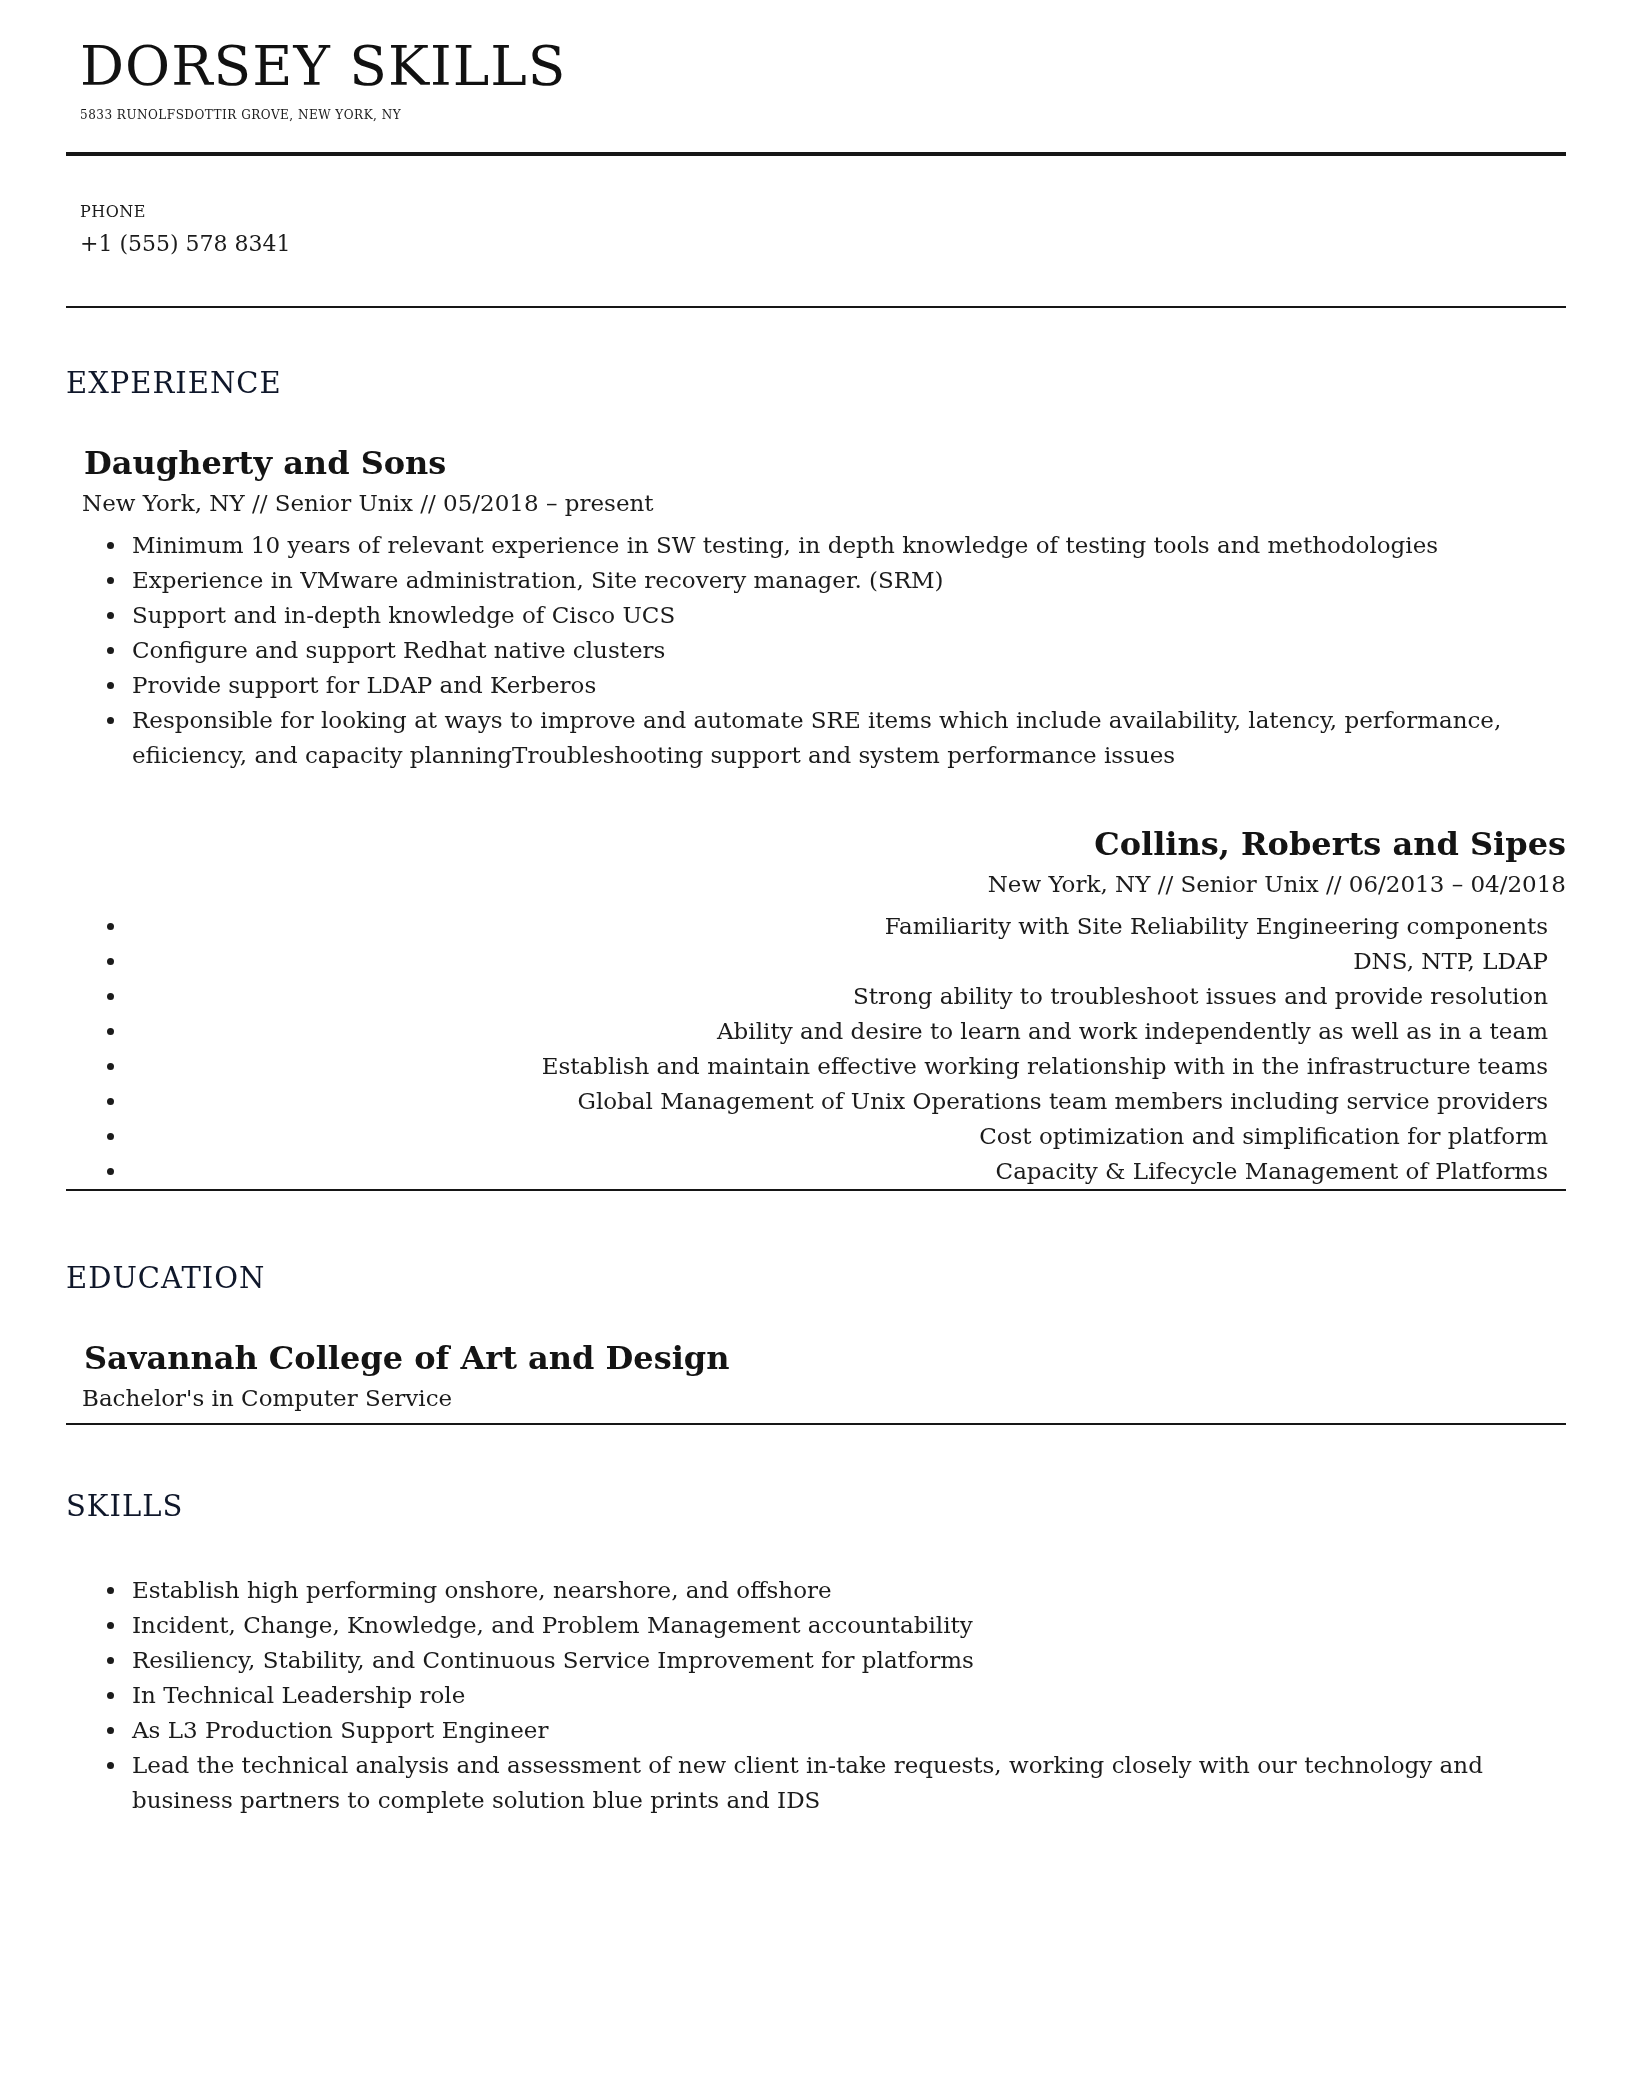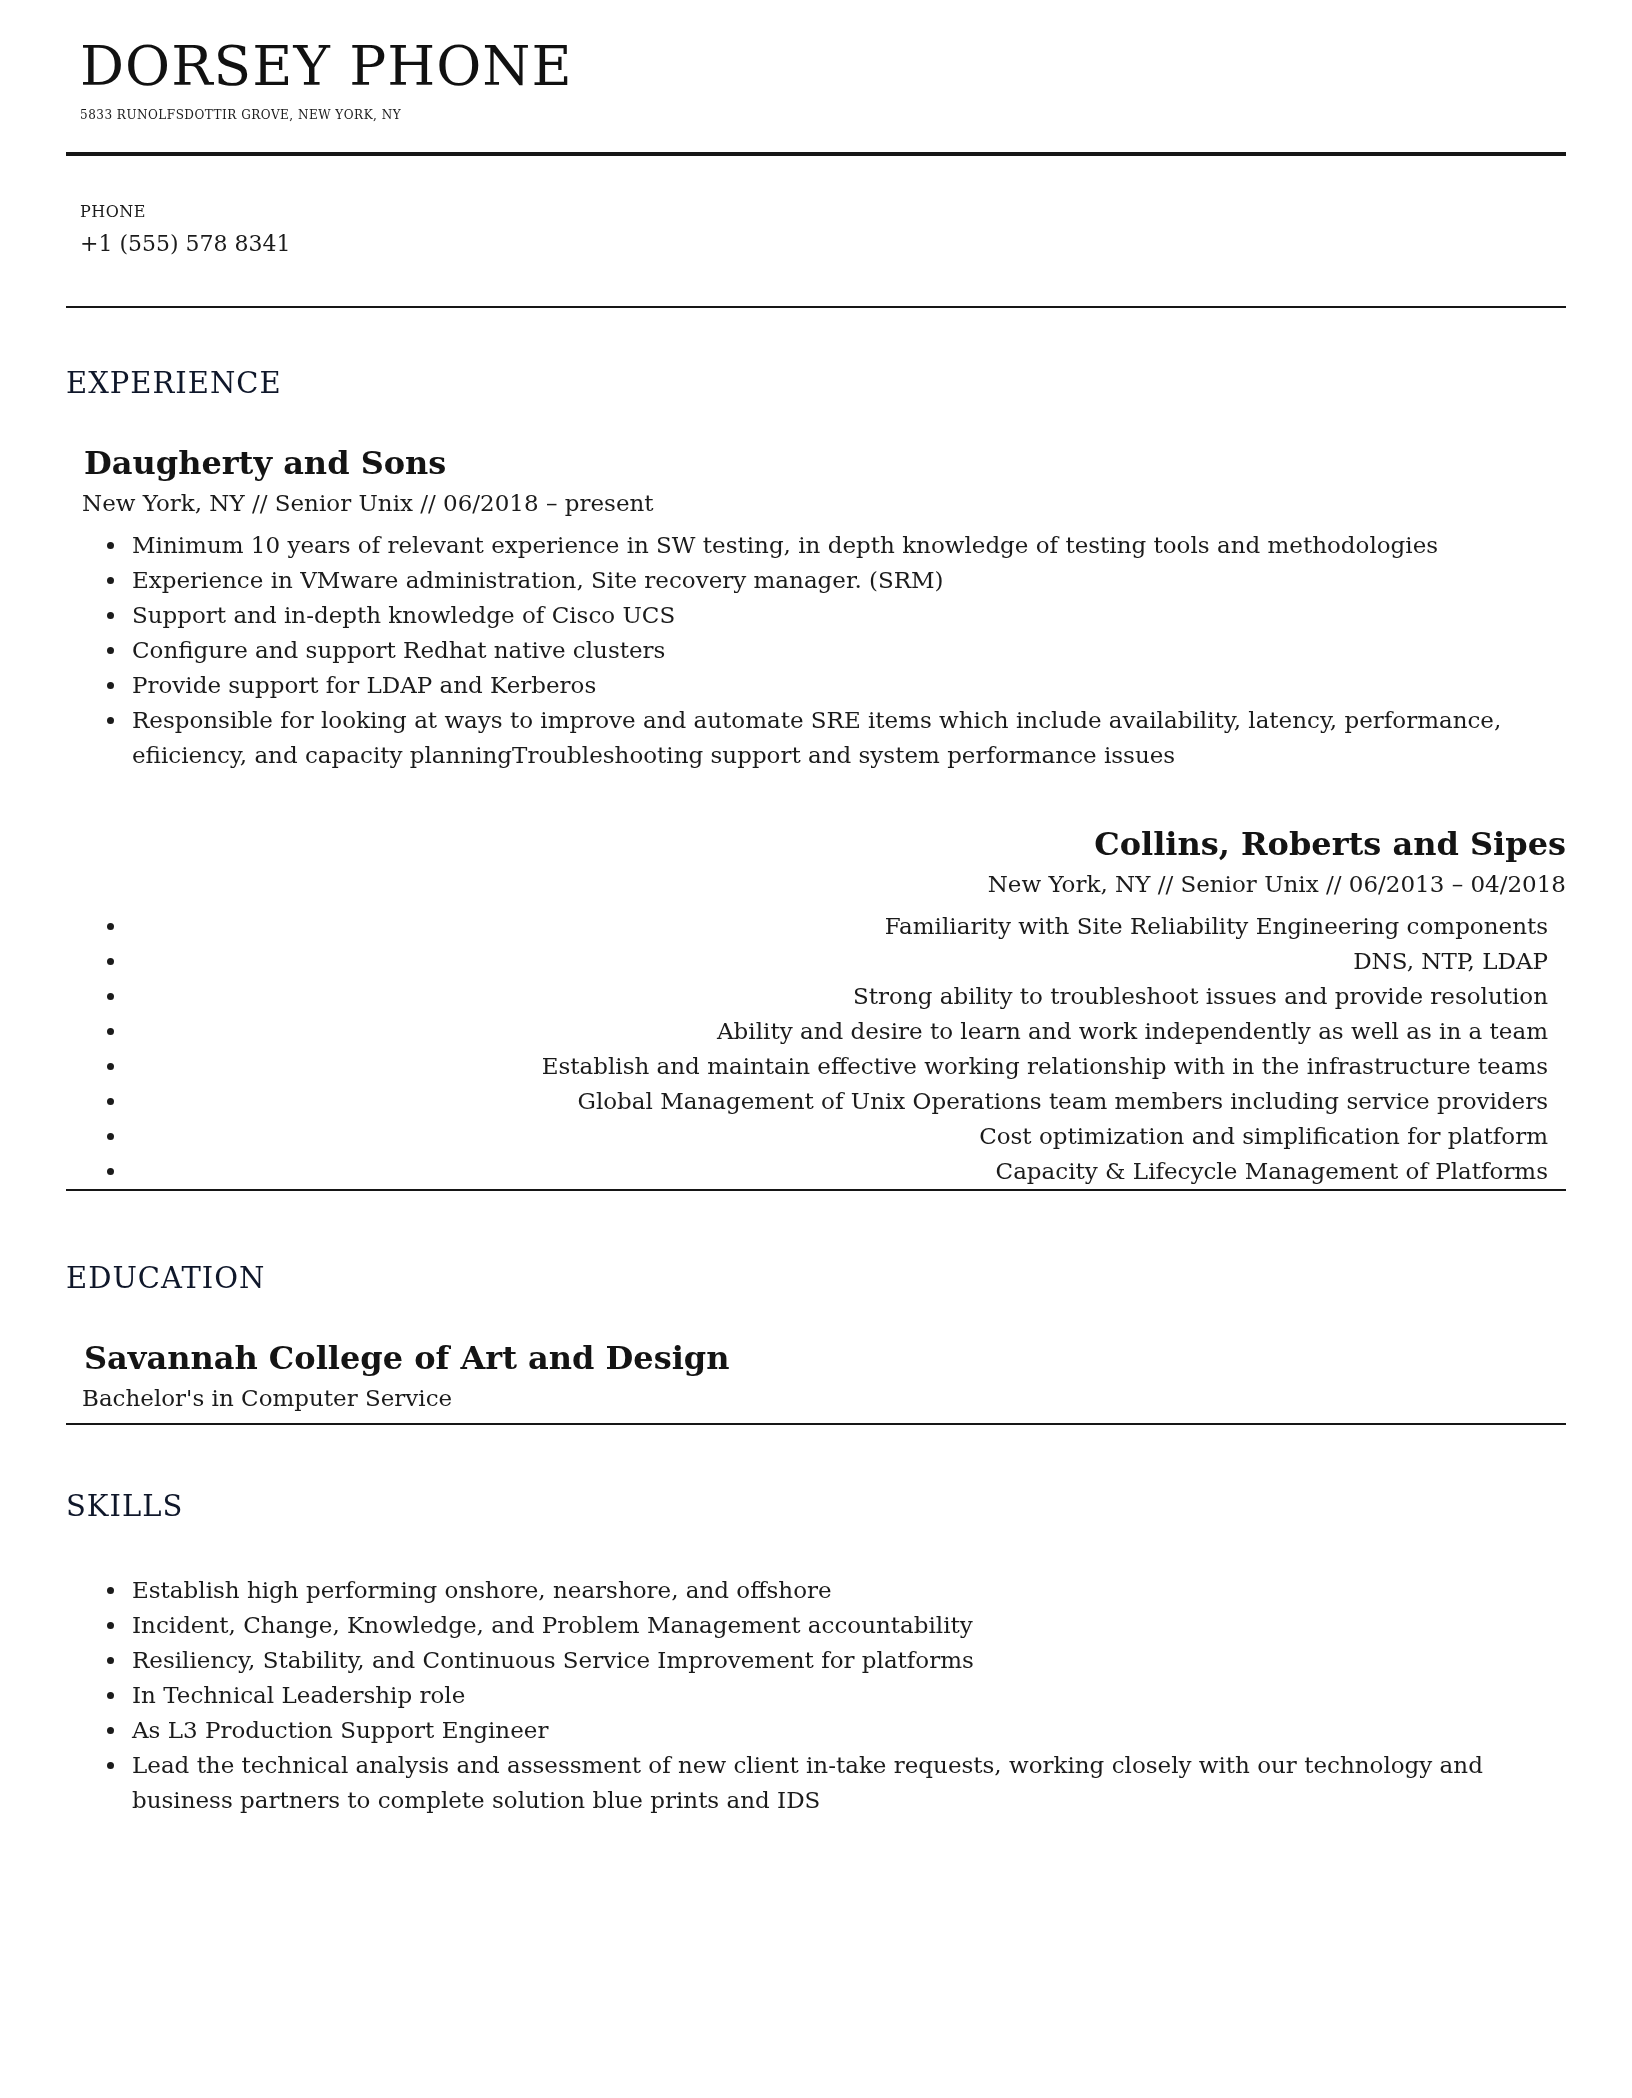--- a/index.html
+++ b/index.html
@@ -90,39 +90,39 @@
 
   .rule-after-experience { margin-top: 74px; }
   .rule-after-education  { margin-top: 66px; }
 </style>
 </head>
 <body>
 
 <div class="page">
 
   <header>
-    <h1 class="person-name">DORSEY PHONE</h1>
+    <h1 class="person-name">DORSEY SKILLS</h1>
     <div class="person-address">5833 RUNOLFSDOTTIR GROVE, NEW YORK, NY</div>
   </header>
 
   <hr class="rule thick">
 
   <div class="contact">
     <div class="label">PHONE</div>
     <div class="value">+1 (555) 578 8341</div>
   </div>
 
   <hr class="rule">
 
   <section class="section-experience">
     <h2 class="section-title">EXPERIENCE</h2>
 
     <div class="job">
       <h3 class="company-name">Daugherty and Sons</h3>
-      <div class="job-meta">New York, NY // Senior Unix // 06/2018 – present</div>
+      <div class="job-meta">New York, NY // Senior Unix // 05/2018 – present</div>
       <ul class="bullets">
         <li>Minimum 10 years of relevant experience in SW testing, in depth knowledge of testing tools and methodologies</li>
         <li>Experience in VMware administration, Site recovery manager. (SRM)</li>
         <li>Support and in-depth knowledge of Cisco UCS</li>
         <li>Configure and support Redhat native clusters</li>
         <li>Provide support for LDAP and Kerberos</li>
         <li>Responsible for looking at ways to improve and automate SRE items which include availability, latency, performance, efiiciency, and capacity planningTroubleshooting support and system performance issues</li>
       </ul>
     </div>
 

